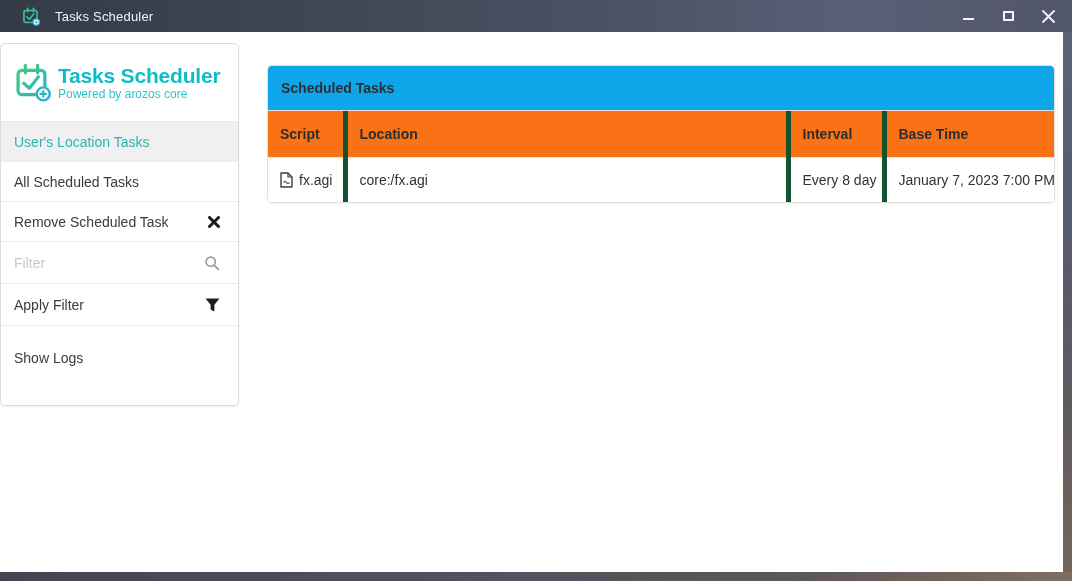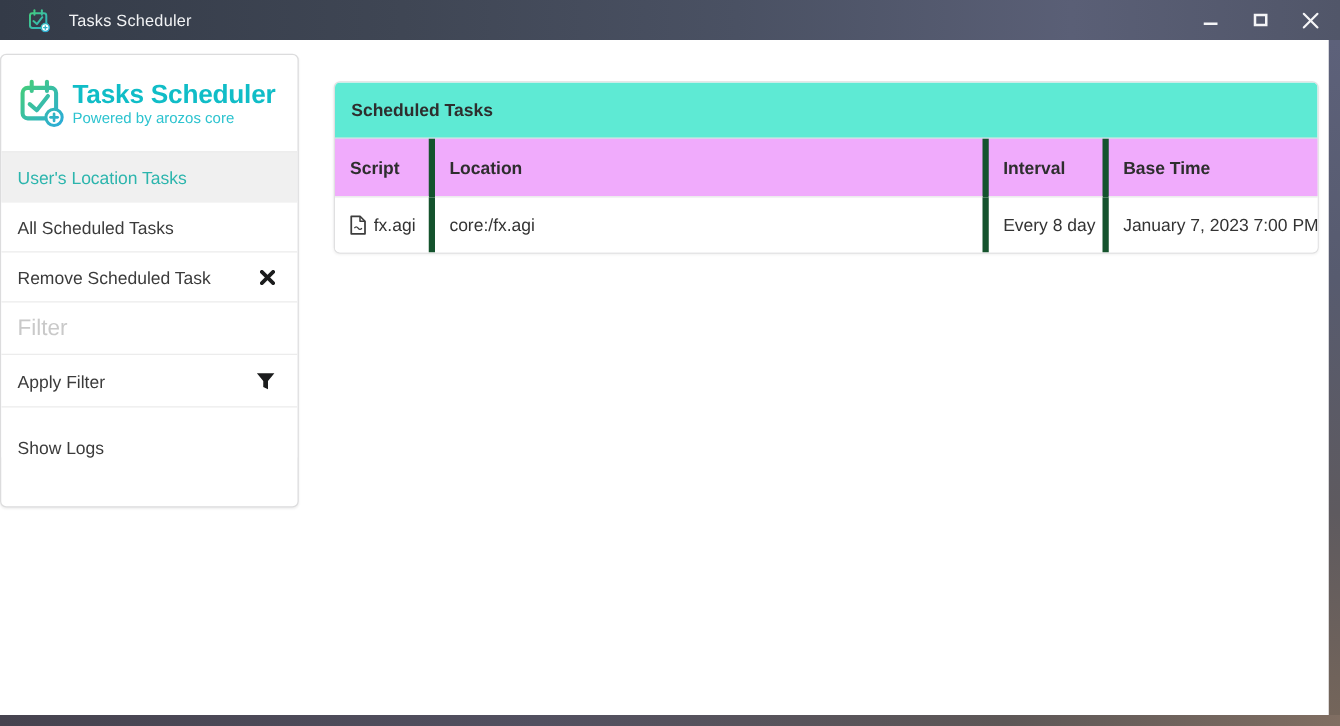--- a/index.html
+++ b/index.html
@@ -59,42 +59,42 @@
     height:40px; border-top:1px solid #ececec;
     display:flex; align-items:center;
     padding:0 18px 0 13px; font-size:14px; color:#3b3b3b; cursor:pointer;
     background:#fff;
   }
   .menu-item.active { background:#f0f0f0; color:#2cb5ad; }
   .menu-item .spacer { flex:1; }
   .menu-item svg { flex:none; }
   .filter-row { height:42px; }
   .filter-row input {
-    flex:1; border:none; outline:none; font-size:18px;
+    flex:1; border:none; outline:none; font-size:14px;
     font-family:"Liberation Sans", sans-serif; color:#333; background:transparent;
   }
   .filter-row input::placeholder { color:#c9c9c9; }
   .row-42 { height:42px; }
   .row-41 { height:41px;align-items:flex-end; }
 
   
   .main-panel {
     position:absolute; left:267px; top:65px; width:788px;
     background:#fff; border:1px solid #e0e0e1; border-radius:5px;
     box-shadow:0 1px 2px rgba(0,0,0,.05);
     overflow:hidden;
   }
   .panel-header {
-    height:45px; background:#5eead4; border-bottom:1px solid #e4e4e5;
+    height:45px; background:#0ea5e9; border-bottom:1px solid #e4e4e5;
     display:flex; align-items:center; padding-left:13px;
     font-size:14px; font-weight:bold; color:#2e2e2e;
   }
   table.tasks { width:100%; border-collapse:collapse; table-layout:fixed; }
   table.tasks th {
-    height:46px; background:#f0abfc; text-align:left; padding-left:12px;
+    height:46px; background:#f97316; text-align:left; padding-left:12px;
     font-size:14px; font-weight:bold; color:#2e2e2e;
     border-bottom:1px solid #e8e8e9;
   }
   table.tasks td {
     height:45px; padding-left:12px; font-size:14px; color:#333; background:#fff;
   }
   table.tasks th + th, table.tasks td + td { border-left:5px solid #14532d; }
   .script-cell { display:flex; align-items:flex-start; gap:6px; }
   .script-cell svg { flex:none; }
 </style>

